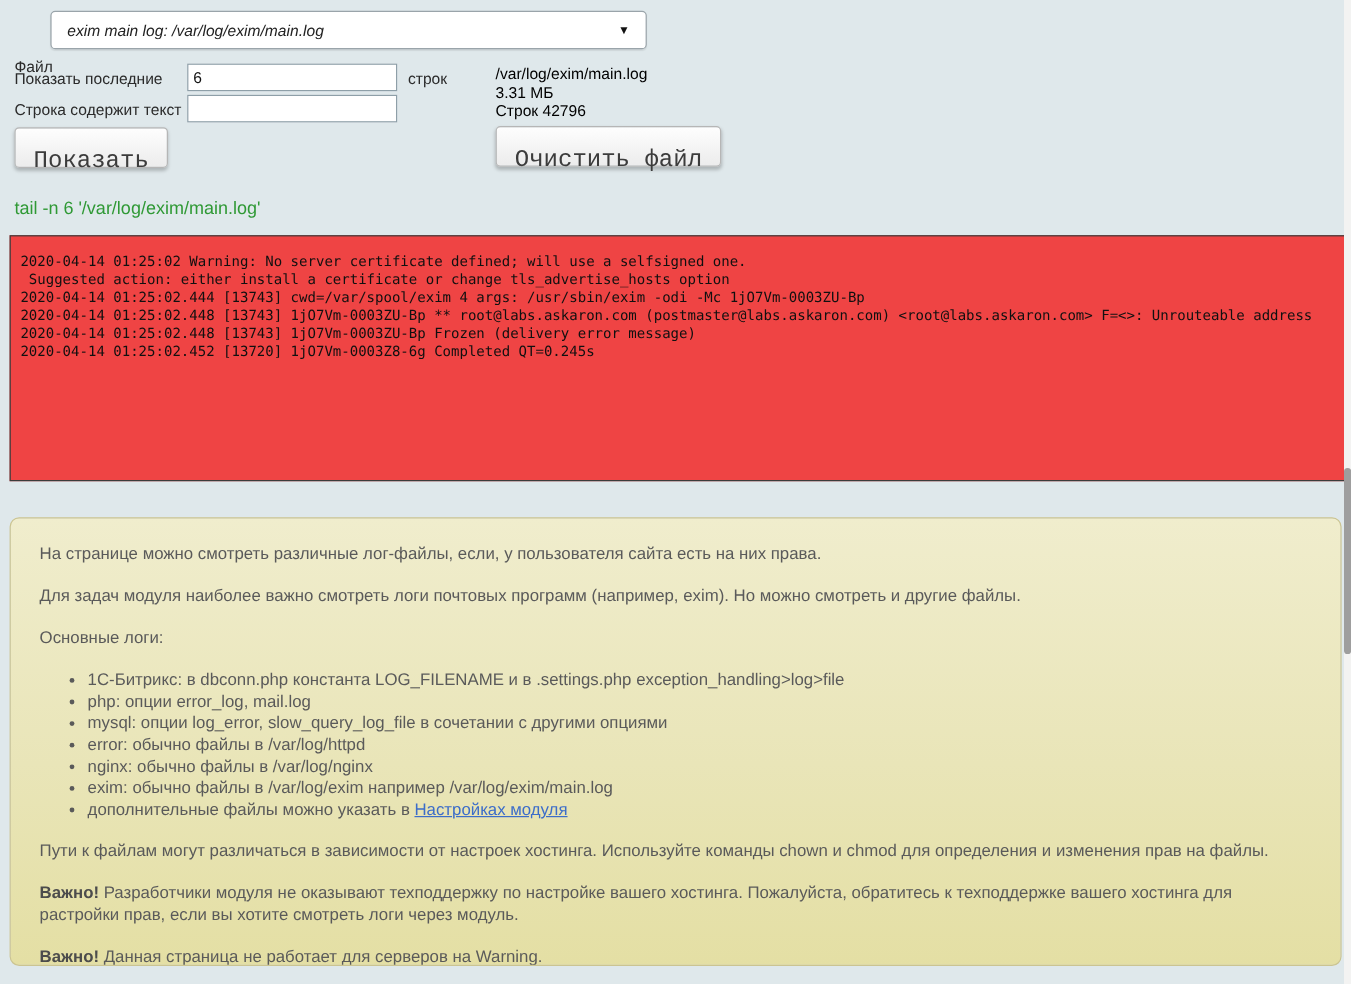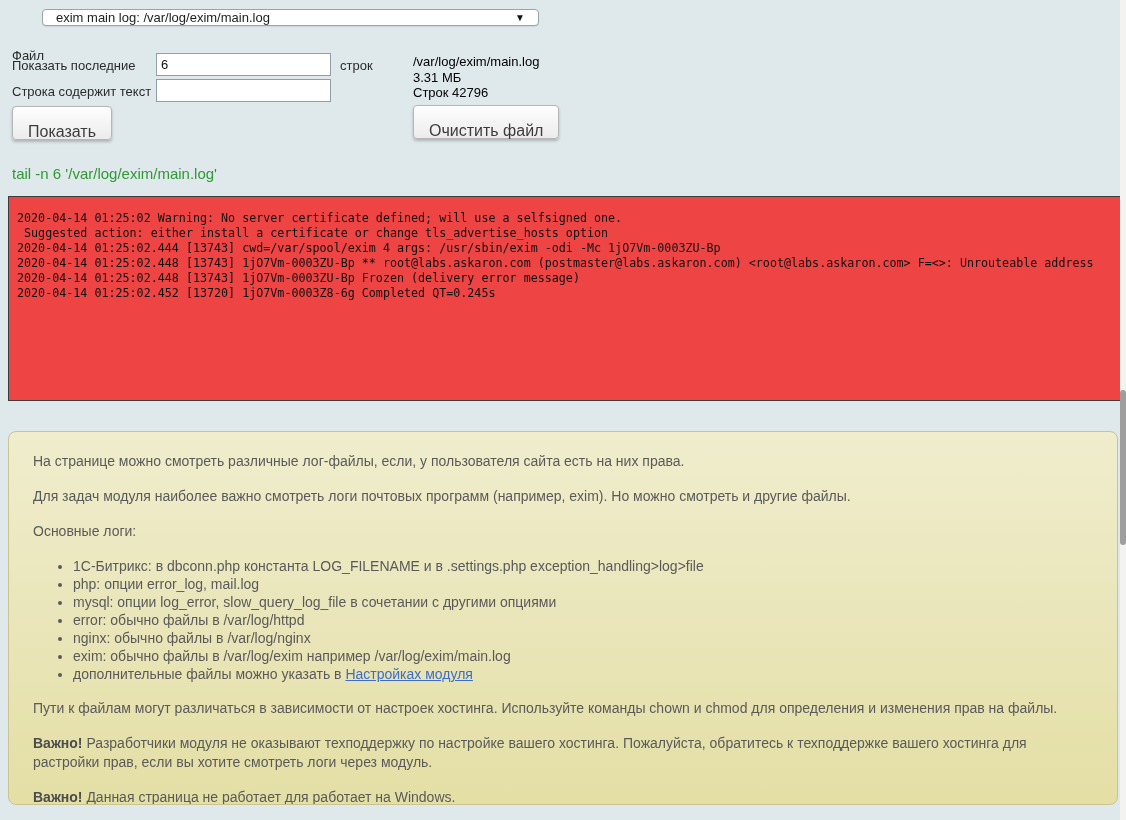--- a/index.html
+++ b/index.html
@@ -3,37 +3,37 @@
 <meta charset="utf-8">
 <style>
   * { margin:0; padding:0; box-sizing:border-box; }
   html,body { width:1126px; height:820px; }
   body { font-family:"Liberation Sans", sans-serif; background:#dfe8eb; position:relative; overflow:hidden; }
   #page { position:absolute; left:0; top:0; width:1126px; height:820px; }
 
   .lbl { position:absolute; font-size:13px; color:#2b2b2b; white-space:nowrap; }
 
   
-  .select-box { position:absolute; left:42px; top:9px; width:497px; height:17px;
+  .select-box { position:absolute; left:42px; top:9px; width:497px; height:32px;
     background:#ffffff; border:1px solid #9aa4aa; border-radius:4px;
     box-shadow:0 1px 1px rgba(0,0,0,0.08); cursor:default;
-    display:flex; align-items:center; }
+    display:flex; align-items:center;font-style:italic; }
   .select-box .sel-text { font-size:13px; color:#222; padding-left:13px; flex:1;
     overflow:hidden; white-space:nowrap; }
   .select-box .arrow { font-size:10px; color:#111; padding-right:13px; }
 
   
   .txt { position:absolute; width:175px; height:23px; border:1px solid #8e9fa8;
     background:#fff; font-size:13px; font-family:"Liberation Sans",sans-serif;
     padding:0 4px; color:#111; }
 
   .info { position:absolute; left:413px; top:54px; font-size:13px; color:#000000; line-height:15.5px; }
 
-  .btn { position:absolute; height:29px; padding:16px 15px; font-size:16px; color:#3c3c3c;
-    font-family:Liberation Sans, sans-serif;
+  .btn { position:absolute; height:29px; padding:16px 15px; font-size:20px; color:#3c3c3c;
+    font-family:Liberation Mono, monospace;
     background:linear-gradient(180deg,#fefefe 0%,#f4f4f4 55%,#ececec 100%);
     border:1px solid #b6b6b6; border-radius:4px;
     box-shadow:0 2px 3px rgba(0,0,0,0.22); cursor:pointer; }
 
   .cmd { position:absolute; left:12px; top:165px; font-size:15px; color:#2f9935; }
 
   .logbox { position:absolute; left:8px; top:196px; width:1113px; height:205px;
     background:#ef4444; border:1px solid #3c3c3c; overflow:hidden; }
   .logbox pre { font-family:"DejaVu Sans Mono", monospace; font-size:11.7px;
     line-height:15px; color:#101010; padding:14px 8px 8px 8px; white-space:pre; }
@@ -102,20 +102,20 @@
       <li><span>mysql: опции log_error, slow_query_log_file в сочетании с другими опциями</span></li>
       <li><span>error: обычно файлы в /var/log/httpd</span></li>
       <li><span>nginx: обычно файлы в /var/log/nginx</span></li>
       <li><span>exim: обычно файлы в /var/log/exim например /var/log/exim/main.log</span></li>
       <li>
         <span>дополнительные файлы можно указать в </span><a>Настройках модуля</a>
       </li>
     </ul>
     <p><b></b><span>Пути к файлам могут различаться в зависимости от настроек хостинга. Используйте команды chown и chmod для определения и изменения прав на файлы.</span></p>
     <p><b>Важно!</b><span> Разработчики модуля не оказывают техподдержку по настройке вашего хостинга. Пожалуйста, обратитесь к техподдержке вашего хостинга для растройки прав, если вы хотите смотреть логи через модуль.</span></p>
-    <p><b>Важно!</b><span> Данная страница не работает для работает на Windows.</span></p>
+    <p><b>Важно!</b><span> Данная страница не работает для серверов на Warning.</span></p>
   </div>
 
   <div class="scrollbar">
     <div class="thumb"></div>
   </div>
 
 </div>
 
 </body></html>

